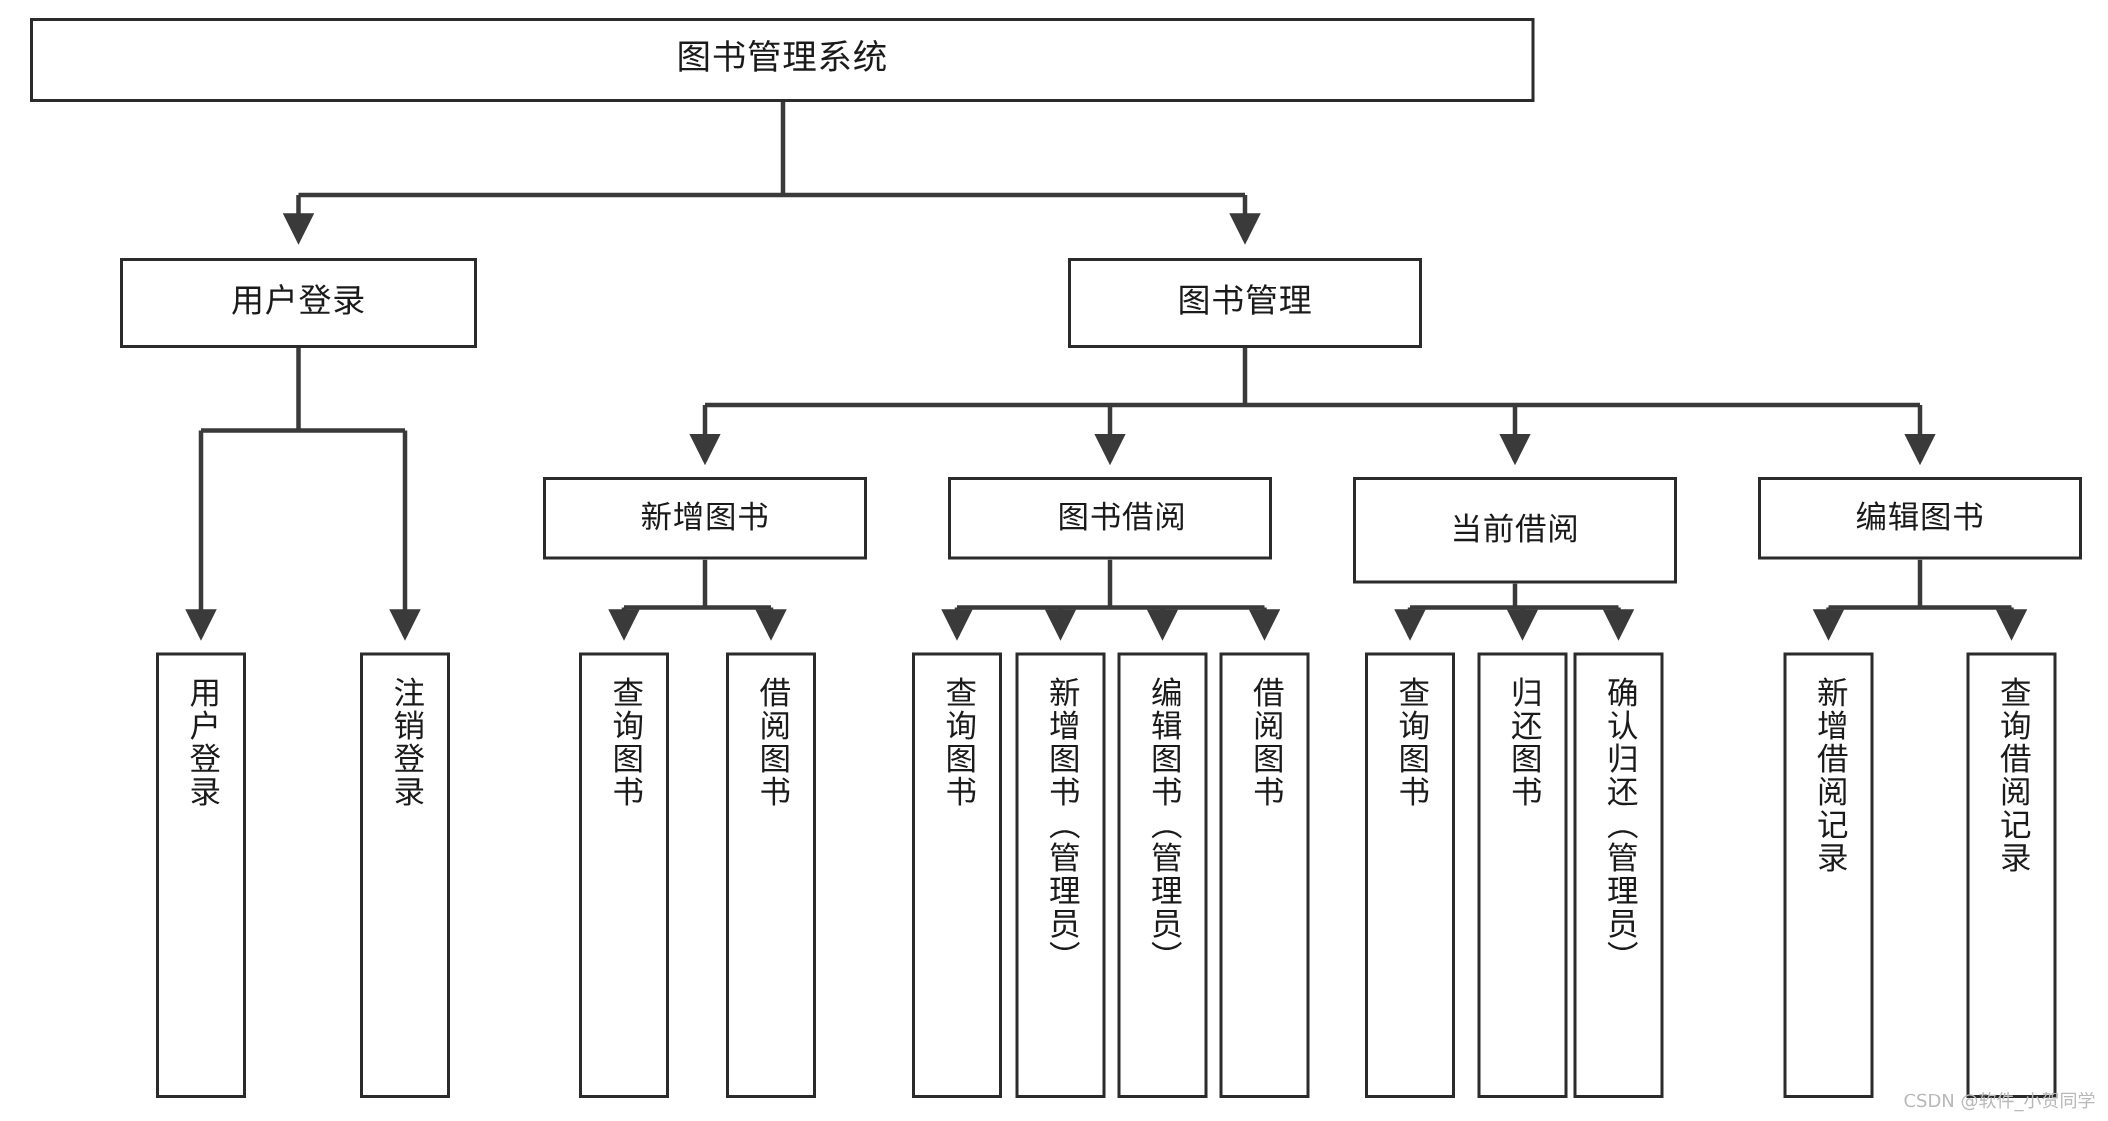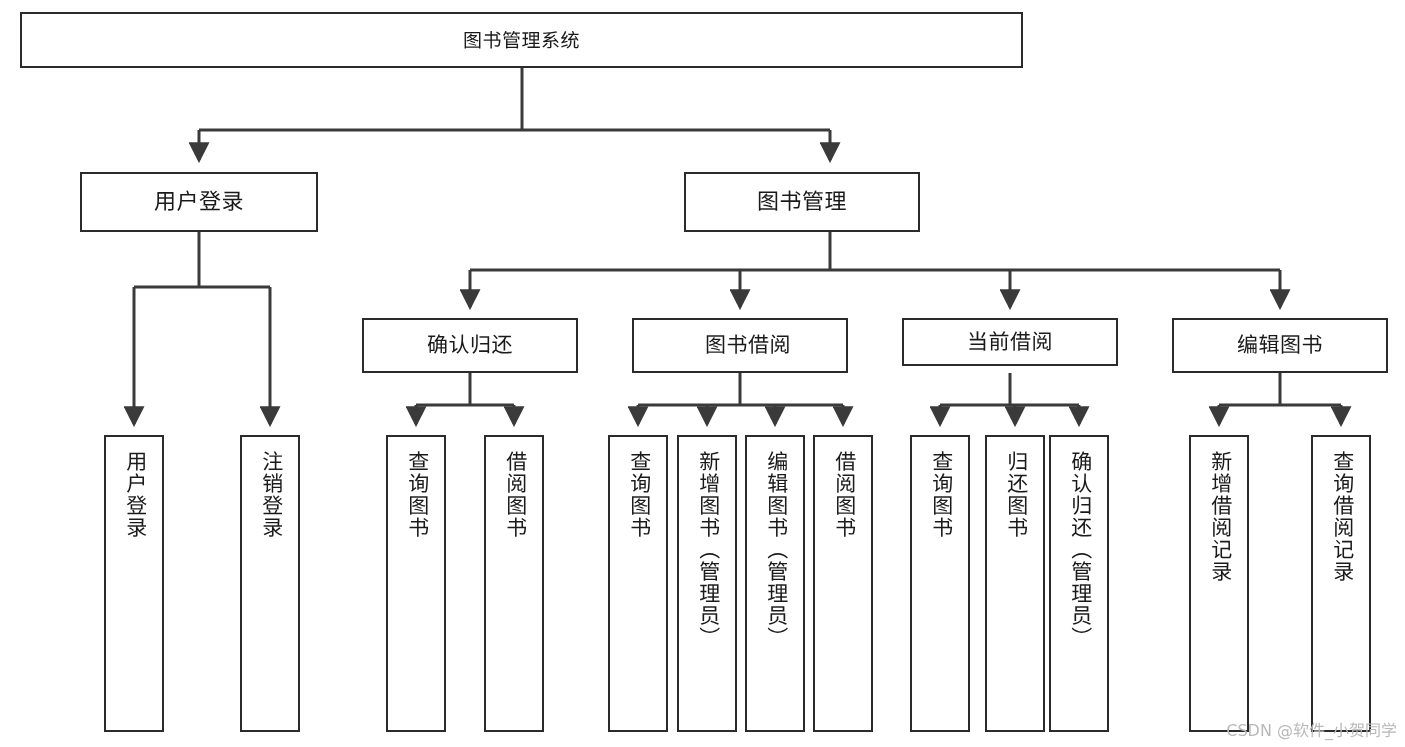--- a/index.html
+++ b/index.html
@@ -34,40 +34,40 @@
     justify-content: center;
     color: #1a1a1a;
     z-index: 2;
   }
   .node .label {
     display: block;
     text-align: center;
     line-height: 1.18;
     letter-spacing: 0.5px;
   }
-  .node.root .label  { font-size: 19px; }
+  .node.root .label  { font-size: 23px; }
   .node.lvl1 .label  { font-size: 22px; }
   .node.lvl2 .label  { font-size: 21px; }
   .node.leaf {
     align-items: flex-start;
     padding-top: 14px;
   }
   .node.leaf .label {
     writing-mode: vertical-rl;
     text-orientation: upright;
     font-size: 21px;
     line-height: 1.22;
     letter-spacing: 1px;
     white-space: nowrap;
   }
   .watermark {
     position: absolute;
     right: 8px;
     bottom: 6px;
-    font-size: 16px;
+    font-size: 12px;
     color: #b9b9b9;
     white-space: nowrap;
     z-index: 3;
     font-family: "DejaVu Sans", "Liberation Sans", sans-serif;
     margin-top: 16px;
   }
 </style>
 </head>
 <body>
 
@@ -124,31 +124,31 @@
     </g>
   </svg>
 
   <div class="node root" style="left:20px; top:12px; width:1003px; height:56px;">
     <span class="label">图书管理系统</span>
   </div>
 
   <div class="node lvl1" style="left:80px; top:172px; width:238px; height:60px;">
     <span class="label">用户登录</span>
   </div>
-  <div class="node lvl1" style="left:684px; top:172px; width:236px; height:60px;">
+  <div class="node lvl1" style="left:712px; top:172px; width:236px; height:60px;">
     <span class="label">图书管理</span>
   </div>
 
   <div class="node lvl2" style="left:362px; top:318px; width:216px; height:55px;">
-    <span class="label">确认归还</span>
+    <span class="label">新增图书</span>
   </div>
   <div class="node lvl2" style="left:632px; top:318px; width:216px; height:55px;padding-left:16px;">
     <span class="label">图书借阅</span>
   </div>
-  <div class="node lvl2" style="left:902px; top:318px; width:216px; height:48px;">
+  <div class="node lvl2" style="left:902px; top:318px; width:216px; height:71px;">
     <span class="label">当前借阅</span>
   </div>
   <div class="node lvl2" style="left:1172px; top:318px; width:216px; height:55px;">
     <span class="label">编辑图书</span>
   </div>
 
   <div class="node leaf" style="left:104px; top:435px; width:60px; height:297px;">
     <span class="label">用户登录</span>
   </div>
   <div class="node leaf" style="left:240px; top:435px; width:60px; height:297px;">

